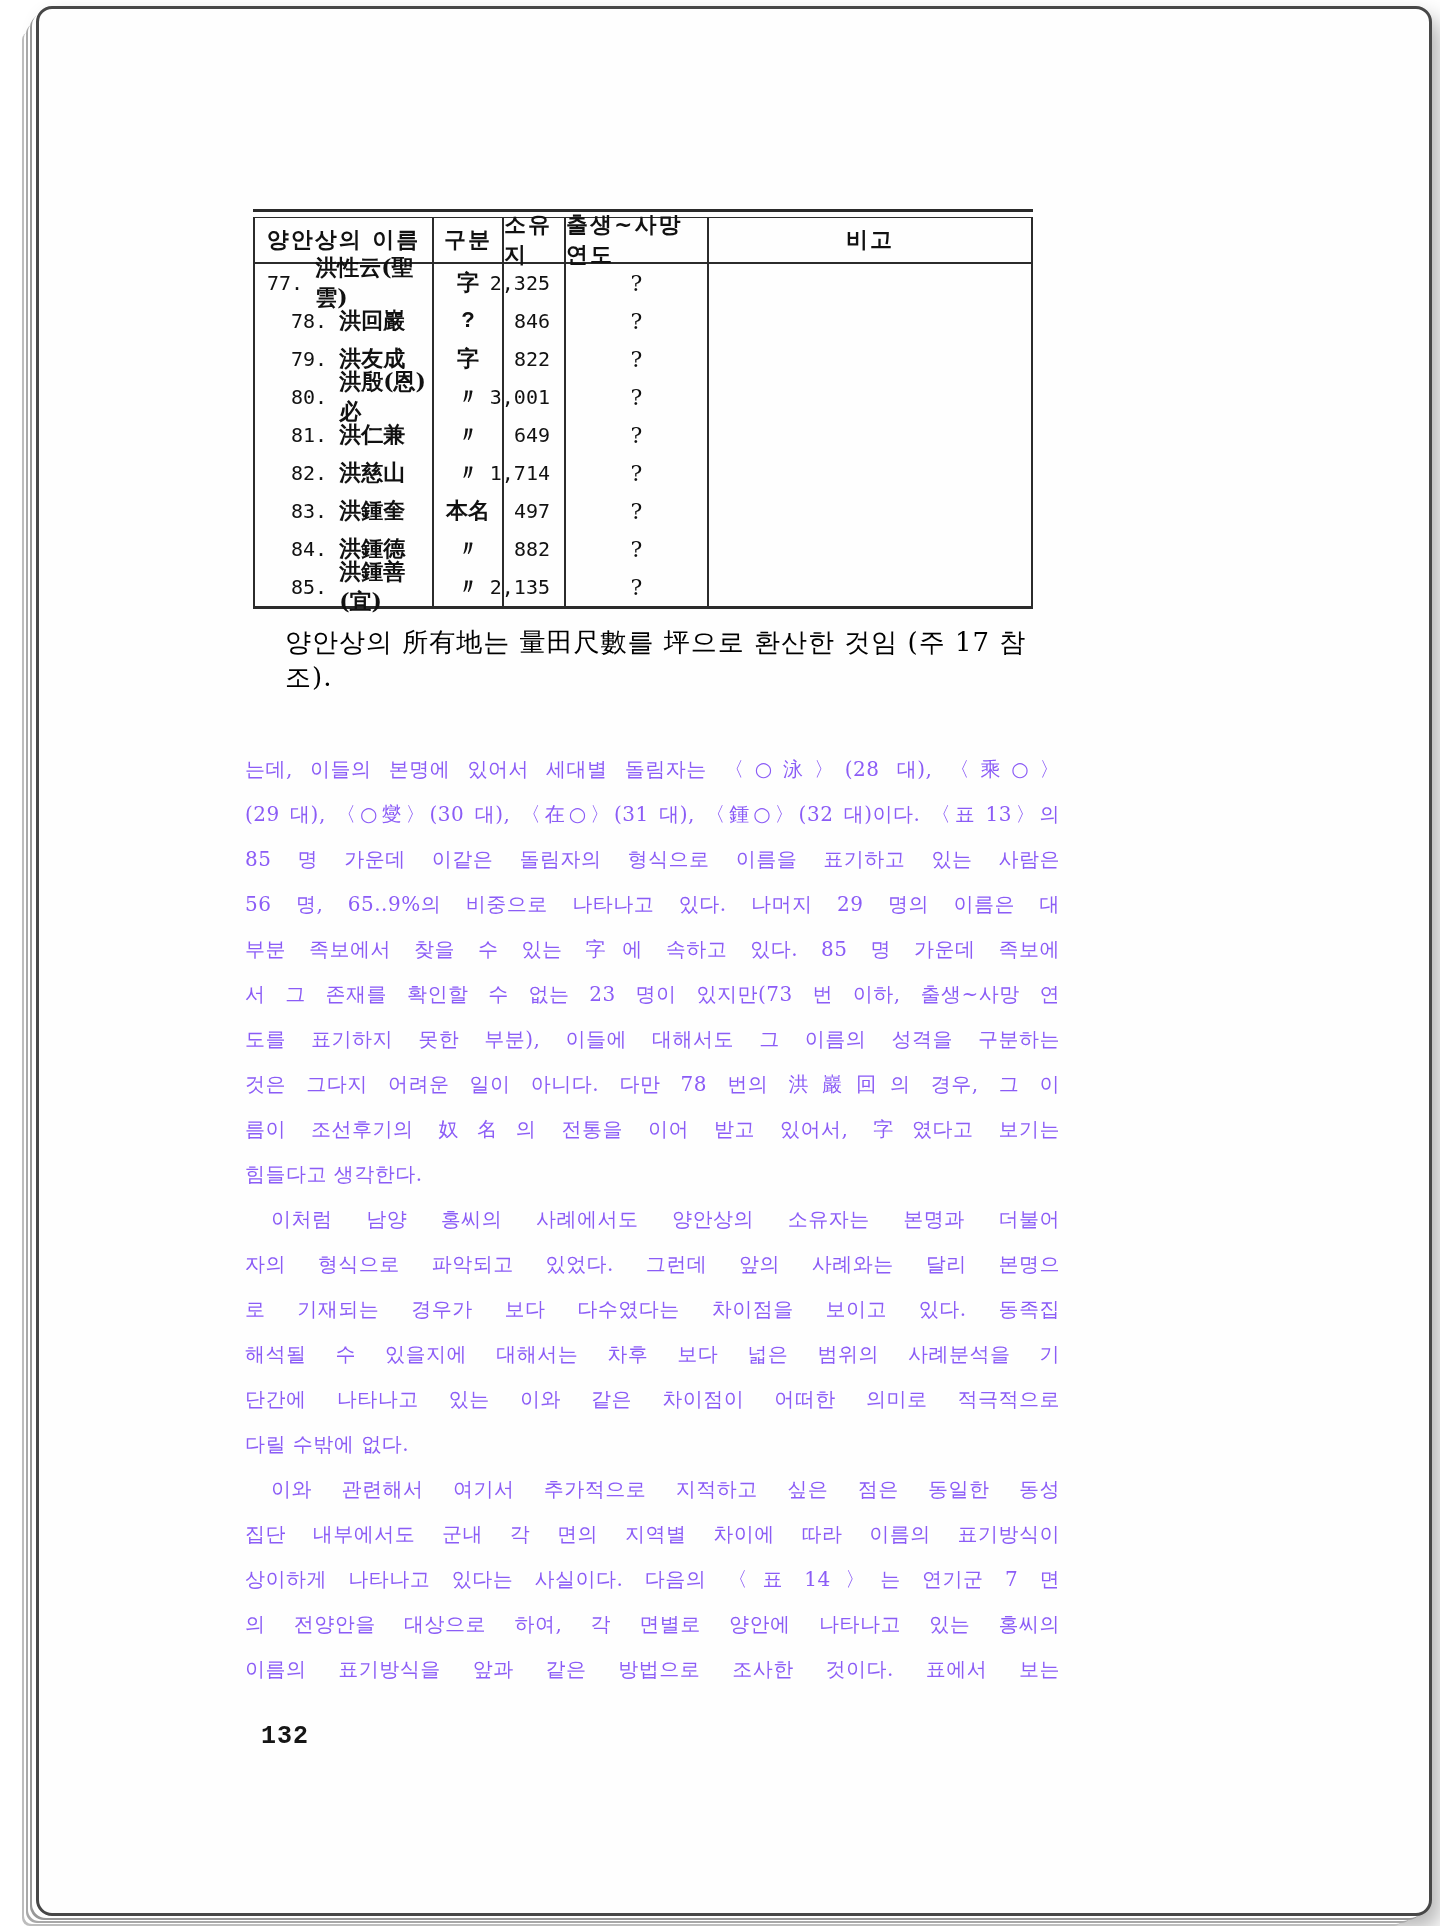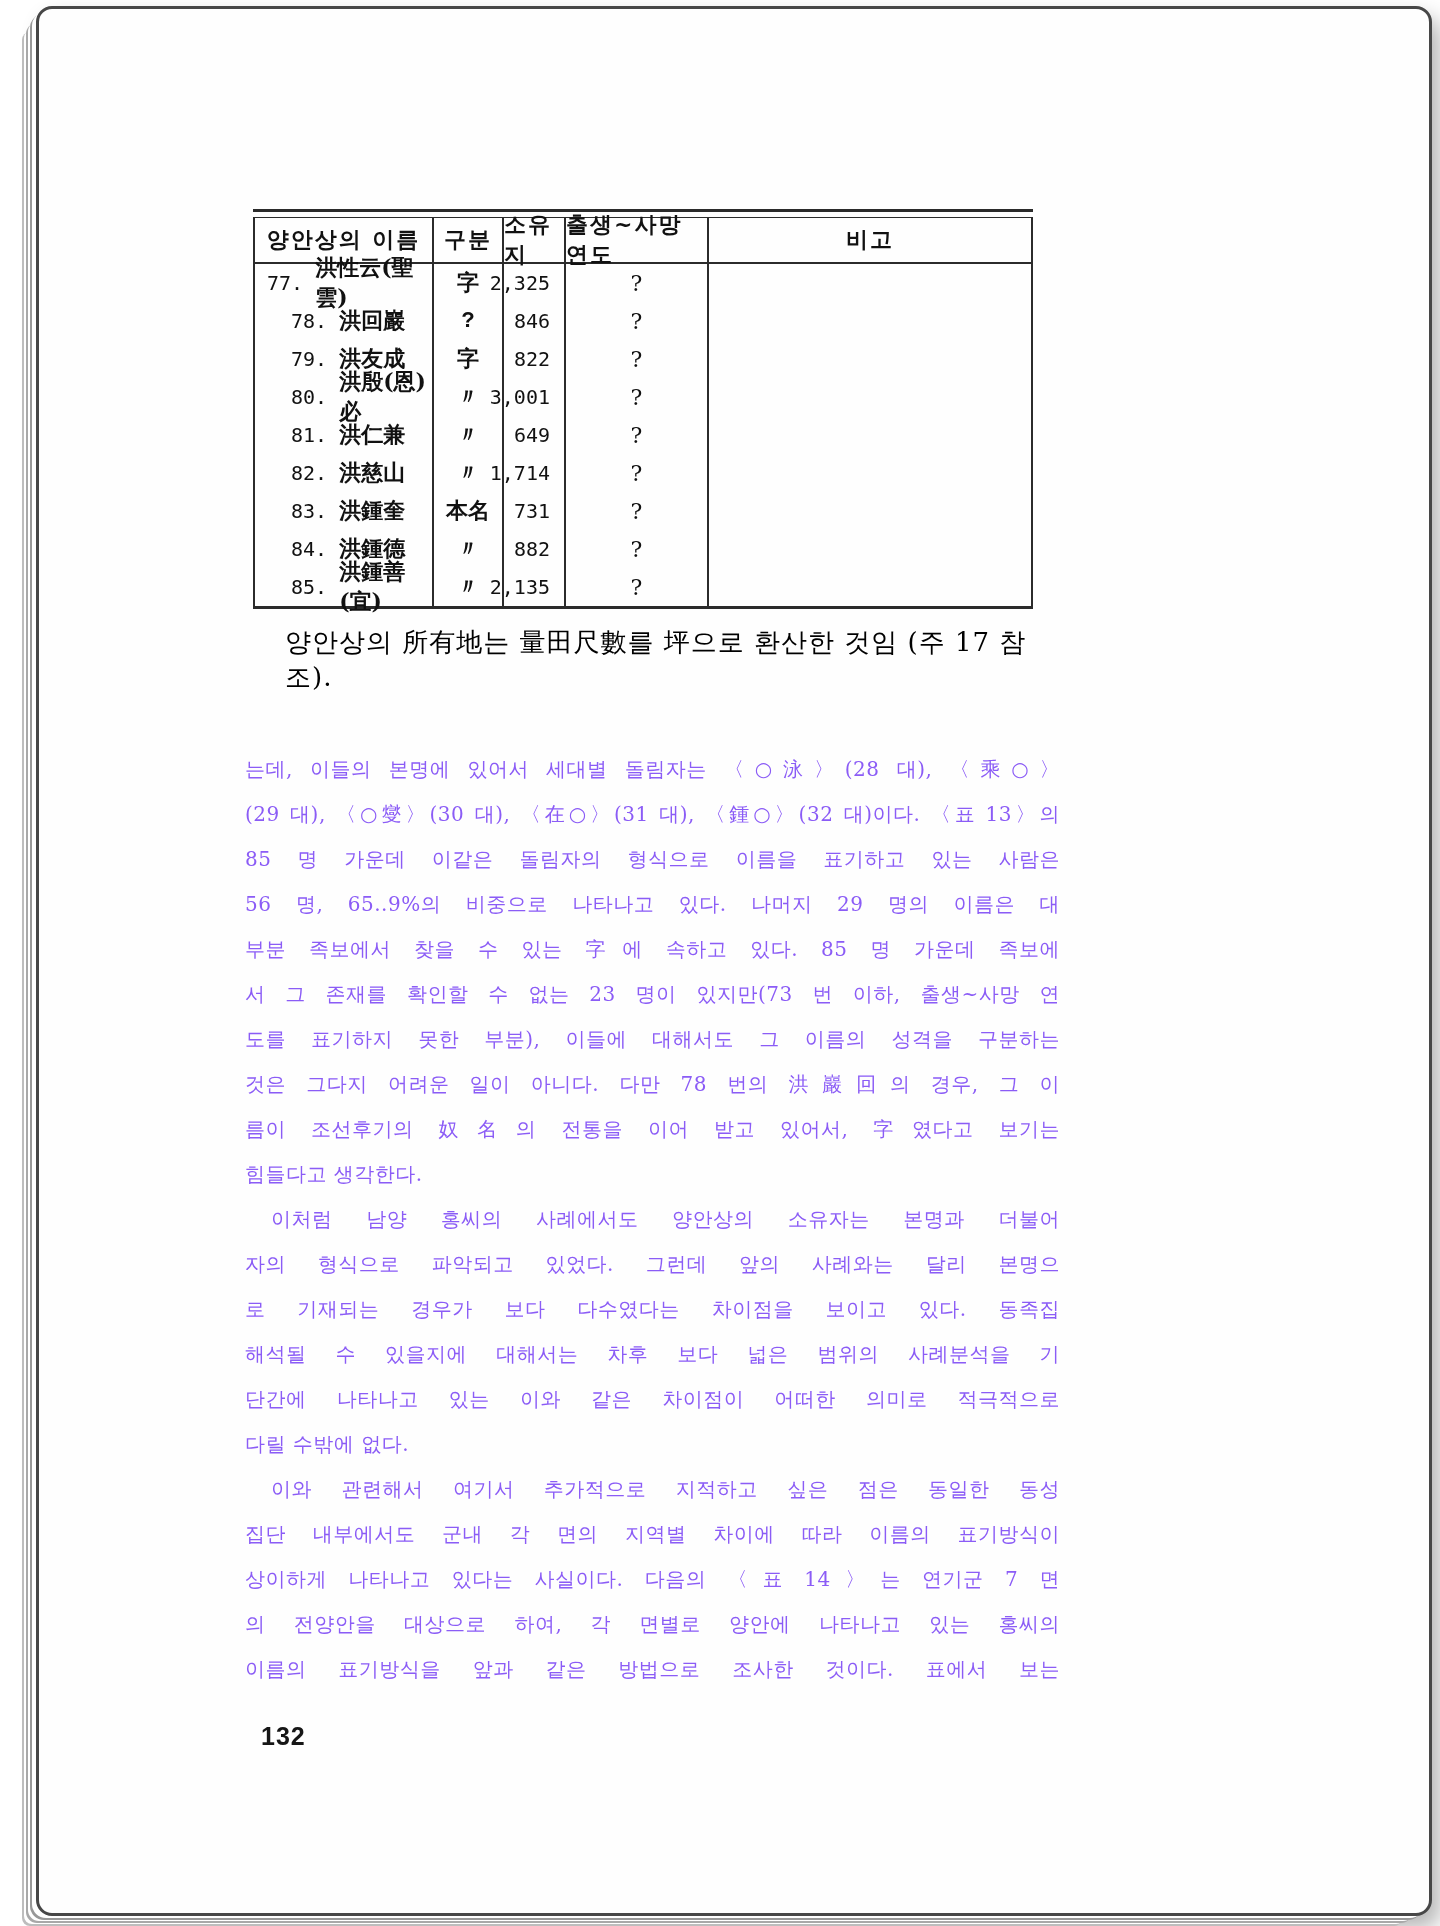--- a/index.html
+++ b/index.html
@@ -73,21 +73,21 @@
     font-size:20px; line-height:45px; height:45px;
     letter-spacing:0.5px;
     text-align:justify; text-align-last:justify;
     color:#8b5cf6;
     overflow:hidden; white-space:nowrap;
   }
   .line.end { text-align-last:left; }
   .line.indent { text-indent:26px; }
 
   .pagenum { margin:30px 0 0 16px; font-size:25px; font-weight:700; letter-spacing:1px;
-             font-family:Liberation Sans, sans-serif; }
+             font-family:Liberation Mono, monospace; }
 </style>
 </head>
 <body>
 
 <div class="book">
   <div class="content">
 
     <div class="tbl">
       <div class="tbl-top"></div>
 
@@ -158,21 +158,21 @@
         <div class="cell c-area">1,714</div>
         <div class="cell c-years">?</div>
         <div class="cell c-note"></div>
       </div>
       <div class="tr brow">
         <div class="cell c-name">
             <span class="rowno">83.</span>
             <span>洪鍾奎</span>
           </div>
         <div class="cell c-type">本名</div>
-        <div class="cell c-area">731</div>
+        <div class="cell c-area">497</div>
         <div class="cell c-years">?</div>
         <div class="cell c-note"></div>
       </div>
       <div class="tr brow">
         <div class="cell c-name">
             <span class="rowno">84.</span>
             <span>洪鍾德</span>
           </div>
         <div class="cell c-type">〃</div>
         <div class="cell c-area">882</div>

